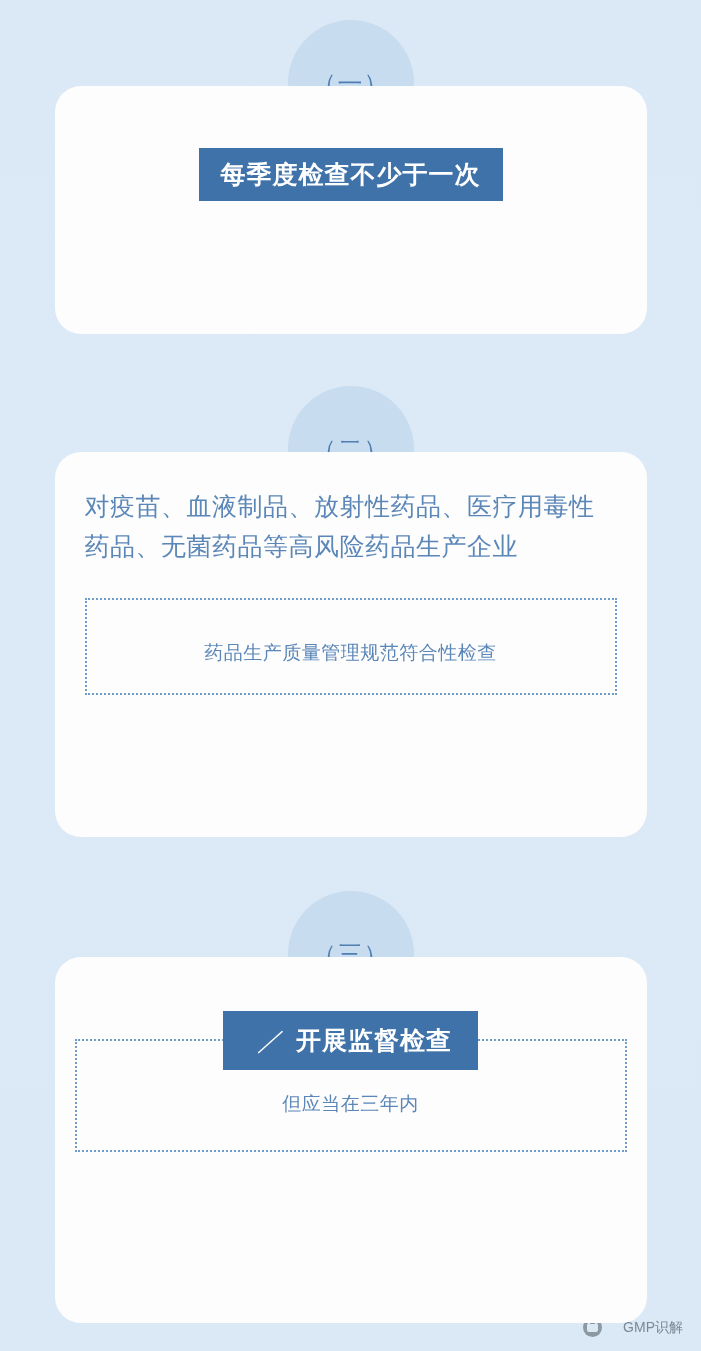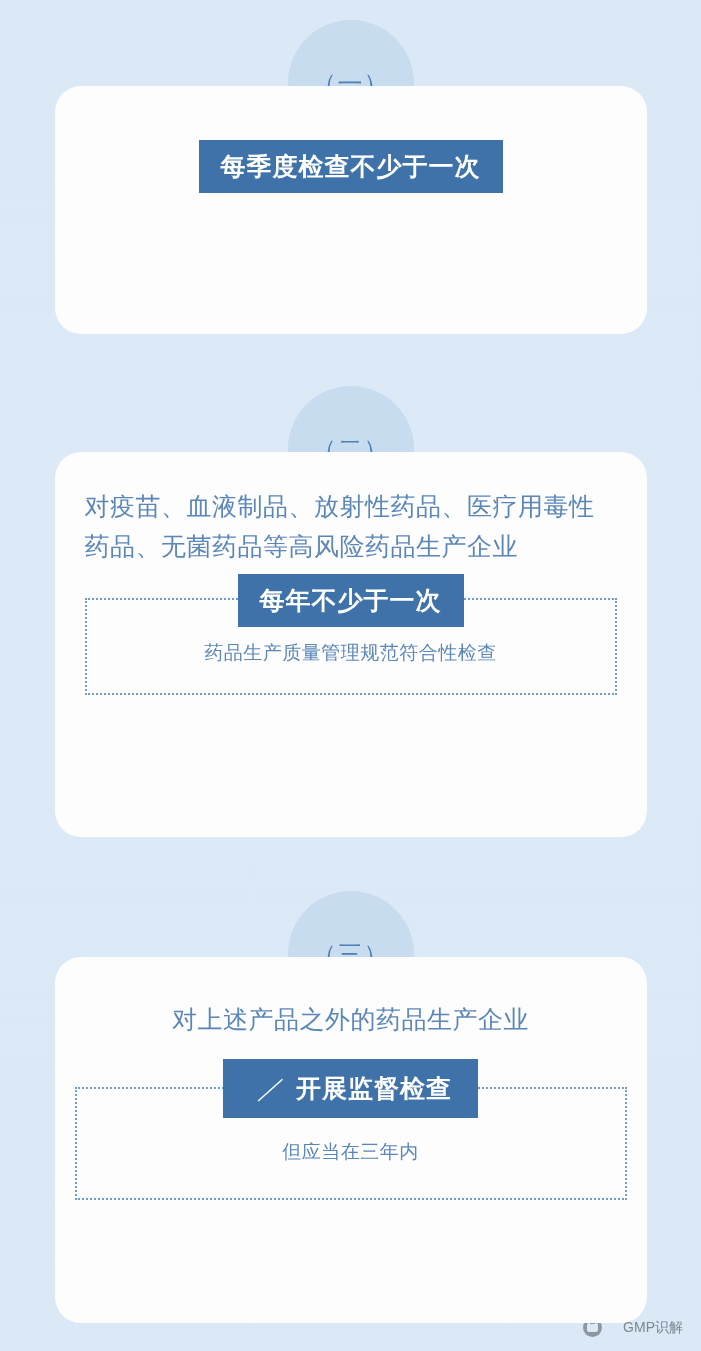--- a/index.html
+++ b/index.html
@@ -64,21 +64,21 @@
     letter-spacing: 0.5px;
   }
 
   .body-text.center {
     text-align: center;
   }
 
   .pill-row {
     display: flex;
     justify-content: center;
-    margin-top: 20px;
+    margin-top: 28px;
   }
 
   .pill {
     background: #3f72a8;
     color: #ffffff;
     font-size: 25px;
     font-weight: bold;
     letter-spacing: 1px;
     padding: 10px 22px;
     display: inline-flex;
@@ -176,32 +176,28 @@
         <span class="pill">每季度检查不少于一次</span>
       </div>
     </div>
   </div>
 
   <div class="section" style="position:absolute; top:386px; left:0; width:701px; height:475px;">
     <div class="badge" style="top:0px;">（二）</div>
     <div class="card" style="top:66px; min-height:385px;">
       <div class="body-text">对疫苗、血液制品、放射性药品、医疗用毒性药品、无菌药品等高风险药品生产企业</div>
       <div class="dotted-box">
-        <div class="pill-row">
-          <span class="pill">每年不少于一次</span>
-        </div>
         <div class="dotted-text">药品生产质量管理规范符合性检查</div>
       </div>
     </div>
   </div>
 
   <div class="section" style="position:absolute; top:891px; left:0; width:701px; height:440px;">
     <div class="badge" style="top:0px;">（三）</div>
     <div class="card" style="top:66px; min-height:366px; padding-left:20px; padding-right:20px;">
-      <div class="body-text center" style="margin-top:8px;">对上述产品之外的药品生产企业</div>
       <div class="dotted-box" style="margin-top:48px; padding-top:48px; padding-bottom:32px;">
         <div class="pill-row" style="top:-30px;">
           <span class="pill wide">
             <span class="sep">／</span>
             <span>开展监督检查</span>
           </span>
         </div>
         <div class="dotted-text">但应当在三年内</div>
       </div>
     </div>

